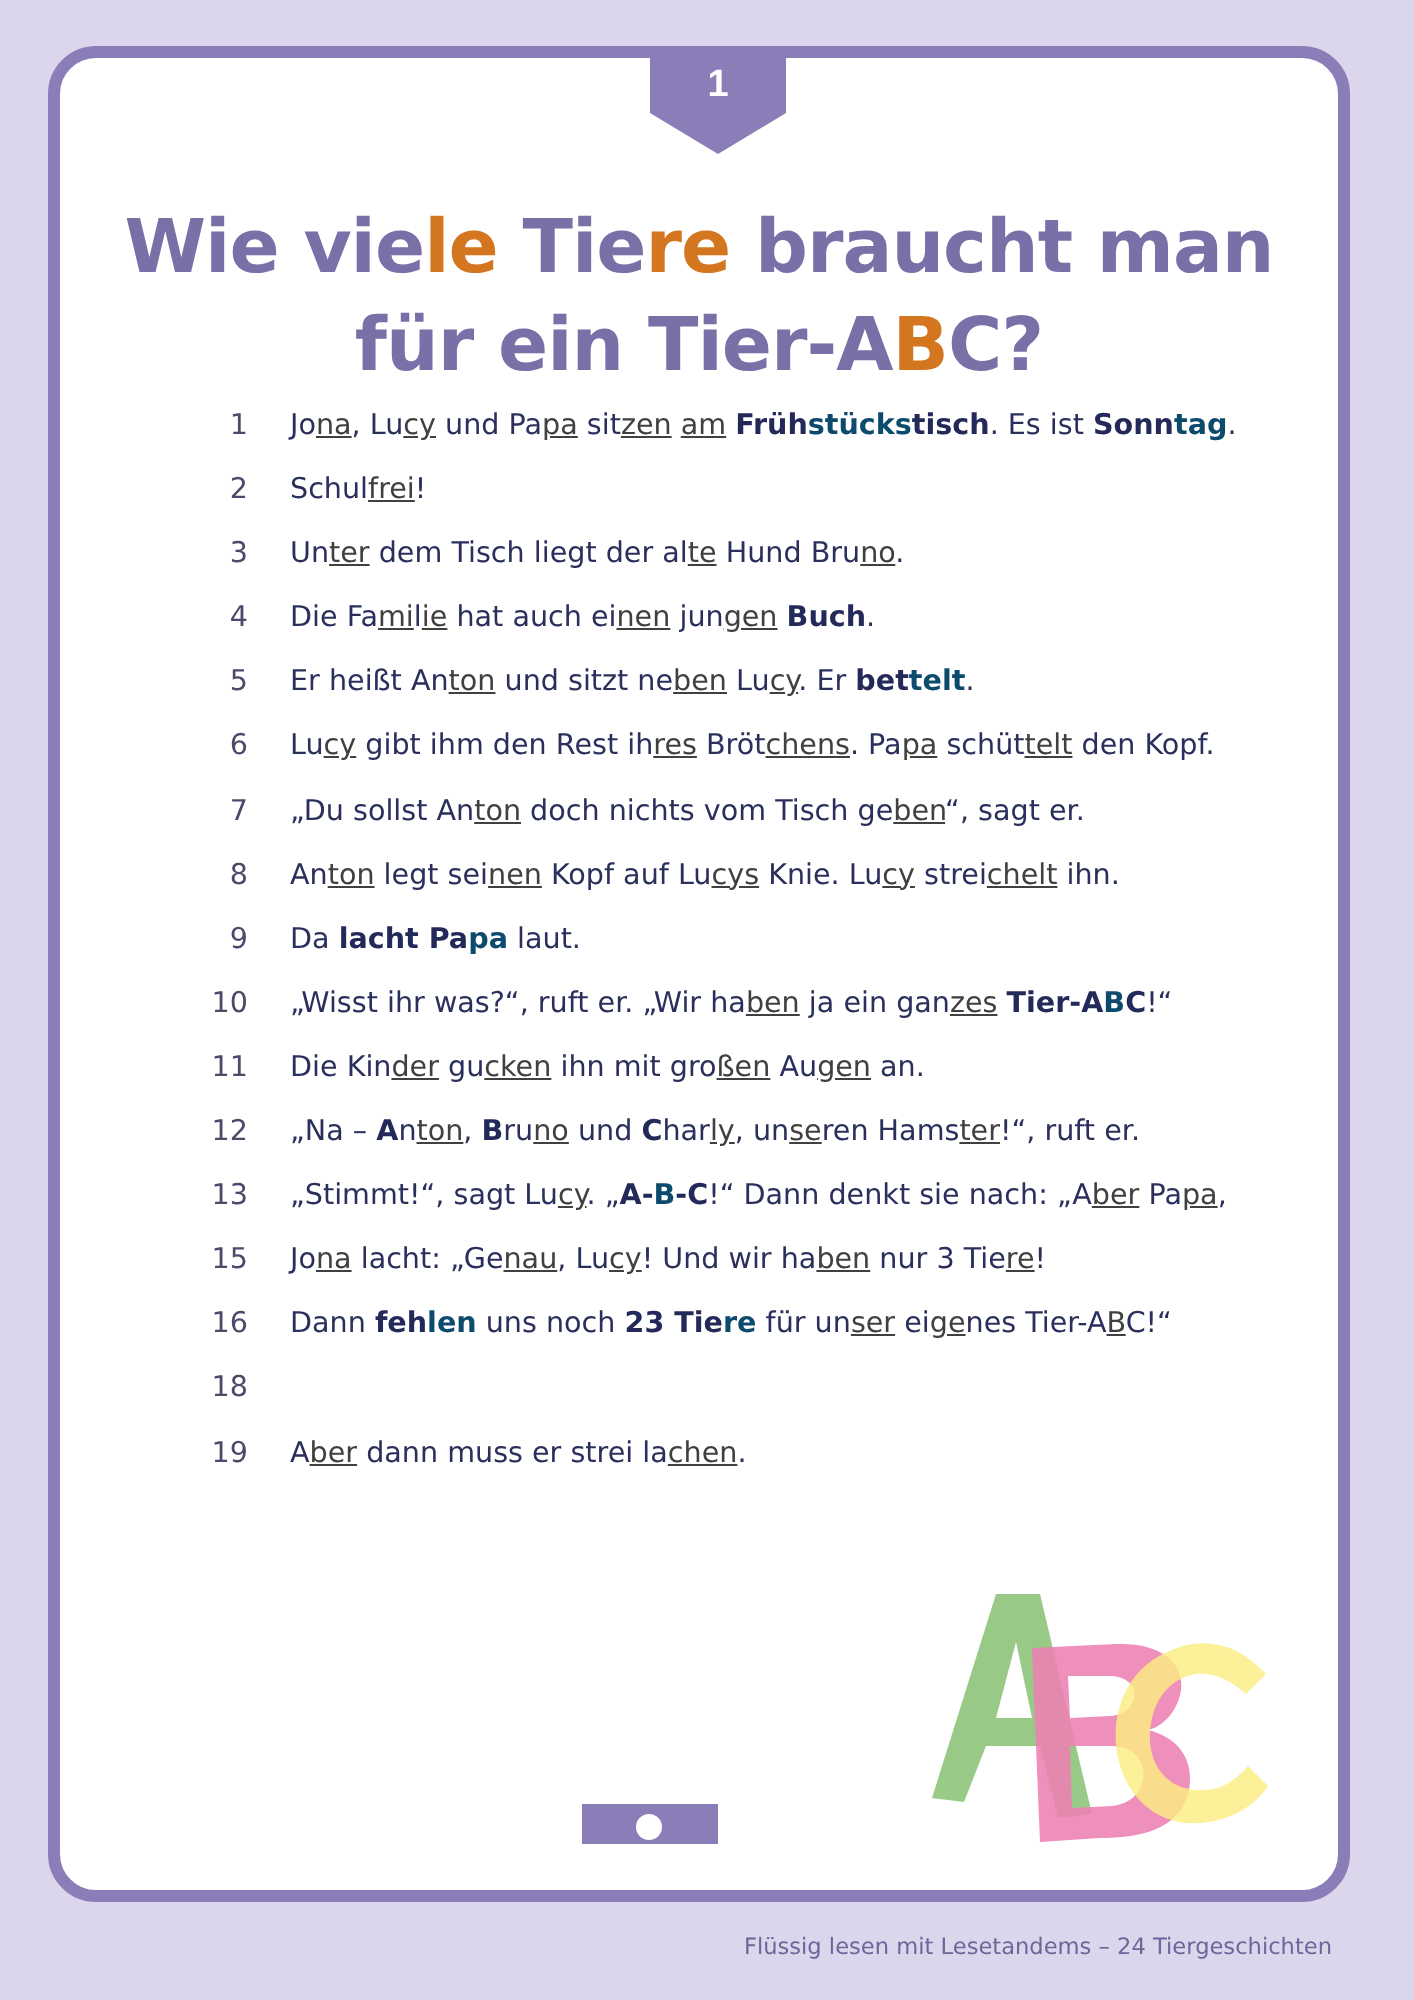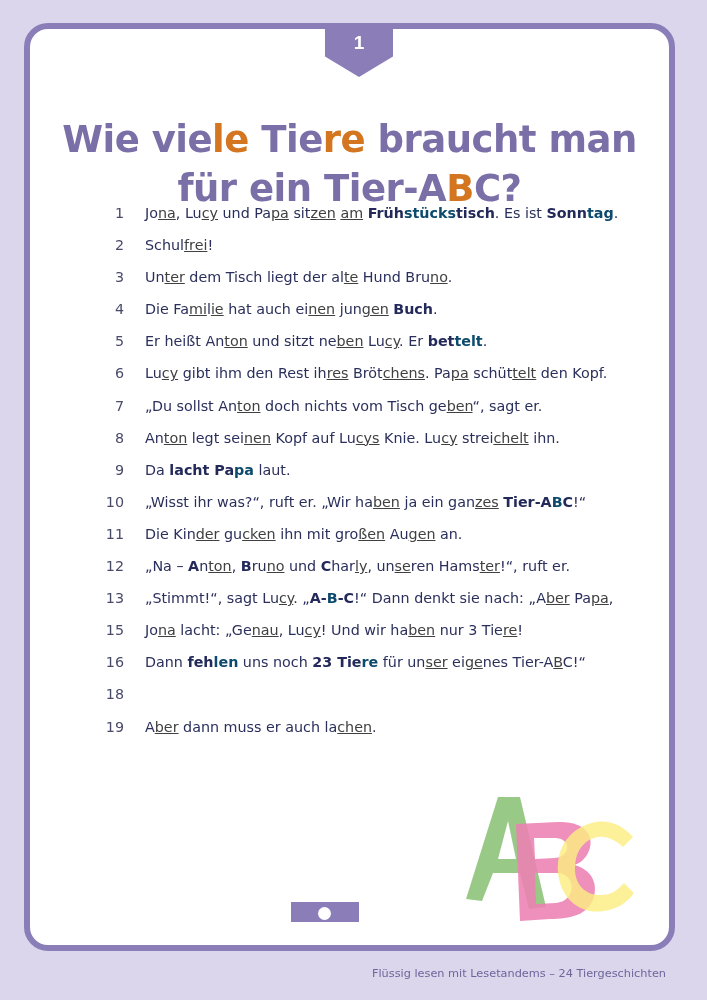--- a/index.html
+++ b/index.html
@@ -94,21 +94,21 @@
   }
 </style>
 </head>
 <body>
 
 <div class="card">
   <div class="page-tab">
     <span>1</span>
   </div>
 
-  <h1 class="title" style="margin:16px;">
+  <h1 class="title" style="margin:0;">
     <div id="title-l1"><span>Wie vie</span><span class="hl">le</span><span> Tie</span><span class="hl">re</span><span> braucht man</span></div>
     <div id="title-l2"><span>für ein Tier-A</span><span class="hl">B</span><span>C?</span></div>
   </h1>
 
   <div class="story" id="story">
       <div class="line">
         <span class="ln">1</span>
         <span class="txt"><span>Jo</span><span class="o">na</span><span>, Lu</span><span class="o">cy</span><span> und Pa</span><span class="o">pa</span><span> sit</span><span class="o">zen</span><span> </span><span class="o">am</span><span> </span><span class="b">Früh</span><span class="bo">stücks</span><span class="b">tisch</span><span>. Es ist </span><span class="b">Sonn</span><span class="bo">tag</span><span>.</span></span>
       </div>
       <div class="line">
@@ -165,21 +165,21 @@
       </div>
       <div class="line">
         <span class="ln">16</span>
         <span class="txt"><span>Dann </span><span class="b">feh</span><span class="bo">len</span><span> uns noch </span><span class="b">23 Tie</span><span class="bo">re</span><span> für un</span><span class="o">ser</span><span> ei</span><span class="o">ge</span><span>nes Tier-A</span><span class="o">B</span><span>C!“</span></span>
       </div>
       <div class="line">
         <span class="ln">18</span>
       </div>
       <div class="line">
         <span class="ln">19</span>
-        <span class="txt"><span>A</span><span class="o">ber</span><span> dann muss er auch la</span><span class="o">chen</span><span>.</span></span>
+        <span class="txt"><span>A</span><span class="o">ber</span><span> dann muss er strei la</span><span class="o">chen</span><span>.</span></span>
       </div>
     </div>
 
   <svg class="abc" viewBox="0 0 200 150">
     <g opacity="0.9">
       <polygon points="28,110 60,8 82,8 108,118 91,120 82,84 55,84 44,112" fill="#8fc47a"></polygon>
       <polygon points="60,70 78,70 70,32" fill="#ffffff"></polygon>
     </g>
     <g opacity="0.88">
       <path d="M78,35 L120,33 C148,32 158,48 150,64 C146,72 140,75 136,76 C152,80 160,92 156,108 C151,126 132,130 112,130 L82,132 Z M96,49 L97,70 L117,69 C132,68 134,50 118,49 Z M97,84 L98,115 L118,114 C139,112 139,84 118,84 Z" fill="#ec7fb3" fill-rule="evenodd"></path>

